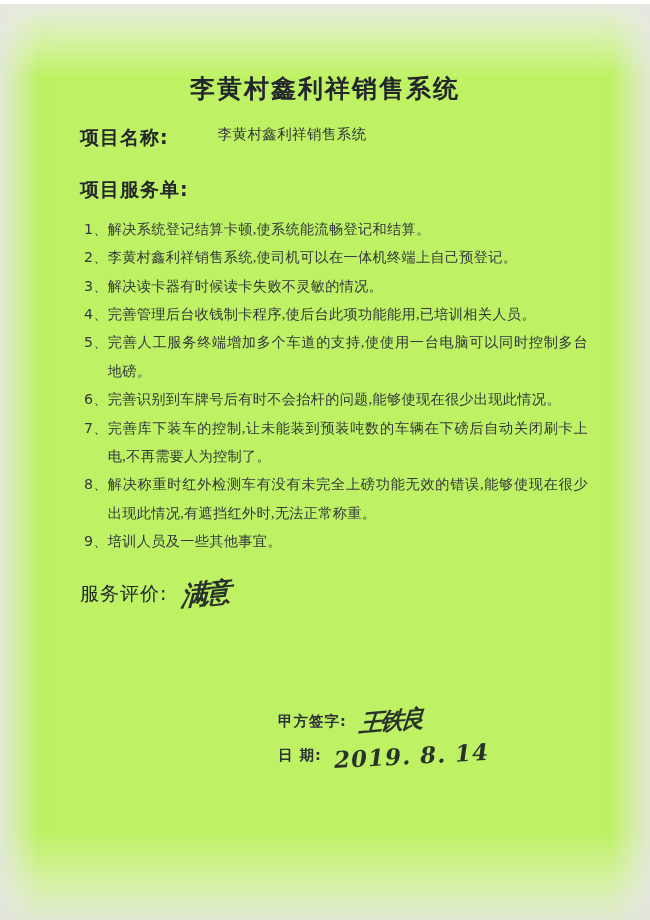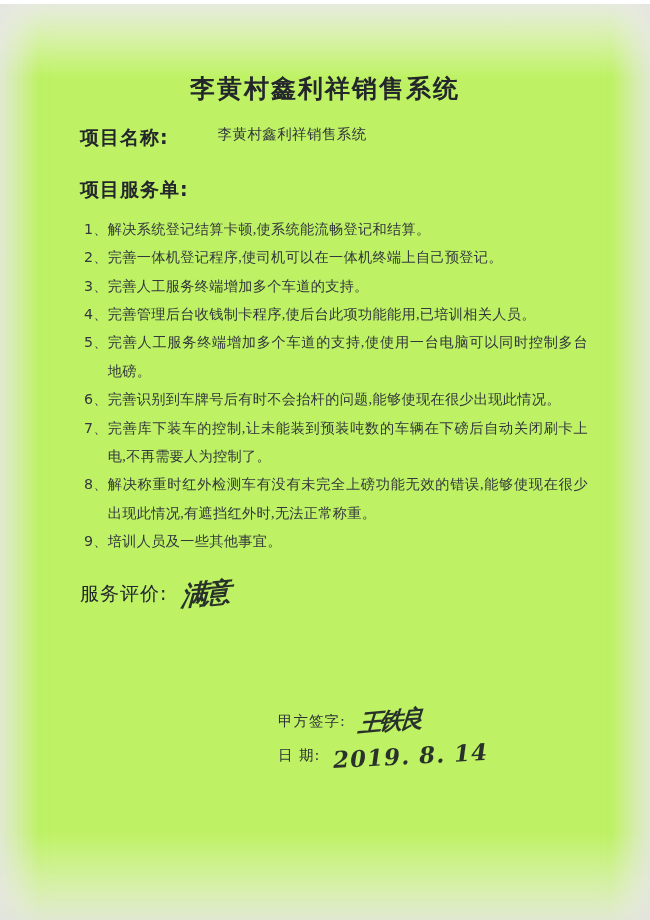--- a/index.html
+++ b/index.html
@@ -145,20 +145,21 @@
   .foot-row {
     display: flex;
     align-items: center;
     height: 34px;
   }
   .foot-label {
     font-size: 14.5px;
     color: #2d3136;
     letter-spacing: 1px;
     white-space: nowrap;
+    font-weight: bold;
   }
   .foot-sign {
     margin-left: 12px;
     font-size: 24px;
     transform: rotate(-5deg) skewX(-10deg);
     letter-spacing: -3px;
     opacity: 0.92;
   }
   .foot-date {
     margin-left: 12px;
@@ -195,25 +196,25 @@
 
     <div class="section-head">项目服务单:</div>
 
     <div class="issue-list">
       <div class="issue">
         <span class="issue-num">1、</span>
         <span class="issue-text">解决系统登记结算卡顿,使系统能流畅登记和结算。</span>
       </div>
       <div class="issue">
         <span class="issue-num">2、</span>
-        <span class="issue-text">完善一体机登记程序,使司机可以在一体机终端上自己预登记。</span>
+        <span class="issue-text">李黄村鑫利祥销售系统,使司机可以在一体机终端上自己预登记。</span>
       </div>
       <div class="issue">
         <span class="issue-num">3、</span>
-        <span class="issue-text">完善人工服务终端增加多个车道的支持。</span>
+        <span class="issue-text">解决读卡器有时候读卡失败不灵敏的情况。</span>
       </div>
       <div class="issue">
         <span class="issue-num">4、</span>
         <span class="issue-text">完善管理后台收钱制卡程序,使后台此项功能能用,已培训相关人员。</span>
       </div>
       <div class="issue">
         <span class="issue-num">5、</span>
         <span class="issue-text">完善人工服务终端增加多个车道的支持,使使用一台电脑可以同时控制多台地磅。</span>
       </div>
       <div class="issue">

